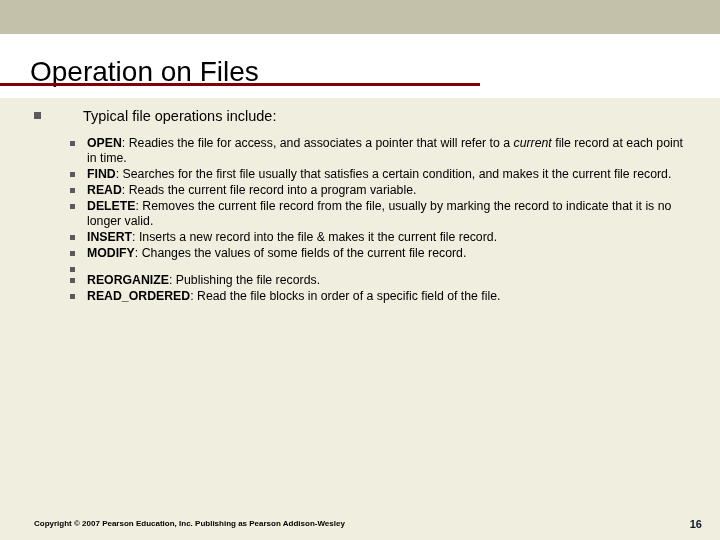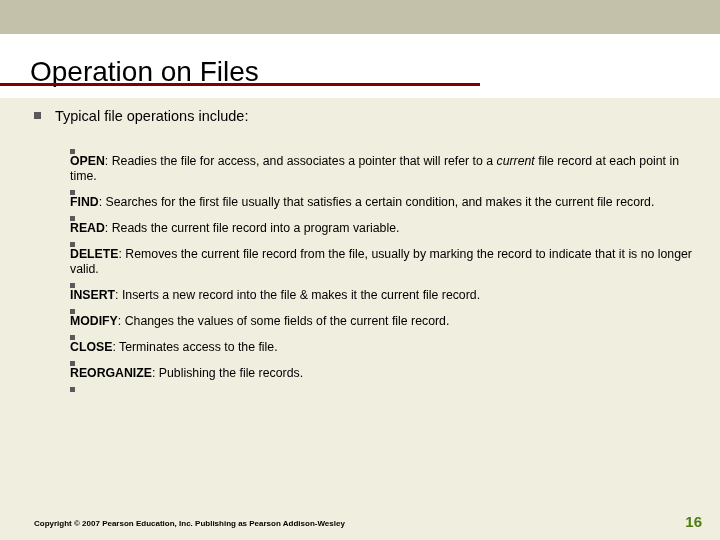--- a/index.html
+++ b/index.html
@@ -56,49 +56,50 @@
     align-items: flex-start;
     margin-bottom: 1px;
   }
   .bullet {
     width: 7px; height: 7px;
     background: #5a5a5a;
     flex-shrink: 0;
     margin-top: 4px;
     margin-right: 14px;
   }
-  .sub1 { padding-left: 36px; flex-direction: column; }
+  .sub1 { padding-left: 36px; }
   .sub2 { padding-left: 72px; }
   .sub1 .bullet, .sub2 .bullet {
     width: 5px; height: 5px;
     margin-top: 5px;
     margin-right: 12px;
   }
   .lead {
     font-size: 14.5px;
-    margin-bottom: 18px;
+    margin-bottom: 10px;
+    gap: 28px;
   }
   .bold { font-weight: bold; }
   .italic { font-style: italic; }
   .copyright {
     position: absolute;
     bottom: 12px;
     left: 34px;
     font-size: 8px;
     font-weight: bold;
     color: #000;
     text-align: right;
   }
   .page-num {
     position: absolute;
     bottom: 10px;
     right: 18px;
-    font-size: 15px;
+    font-size: 11px;
     font-weight: bold;
-    color: #4d7c0f;
+    color: #0f172a;
   }
 </style>
 </head>
 <body>
 
 <div class="top-band"></div>
 <div class="title">Operation on Files</div>
 <div class="title-underline"></div>
 <div class="content-bg"></div>
 
@@ -147,33 +148,33 @@
 
   <div class="row sub1">
     <span class="bullet"></span>
     <span>
       <span class="bold">MODIFY</span><span>: Changes the values of some fields of the current file record.</span>
     </span>
   </div>
 
   <div class="row sub1">
     <span class="bullet"></span>
-    <span>
-      <span class="bold">CLOSE</span><span>: Terminates access to the file.</span>
-    </span>
   </div>
 
   <div class="row sub1">
     <span class="bullet"></span>
     <span>
       <span class="bold">REORGANIZE</span><span>: Publishing the file records.</span>
     </span>
   </div>
 
 
   <div class="row sub1">
     <span class="bullet"></span>
+    <span>
+      <span class="bold">READ_ORDERED</span><span>: Read the file blocks in order of a specific field of the file.</span>
+    </span>
   </div>
 
 </div>
 
 <div class="copyright">Copyright © 2007 Pearson Education, Inc. Publishing as Pearson Addison-Wesley</div>
 <div class="page-num">16</div>
 
 </body></html>

